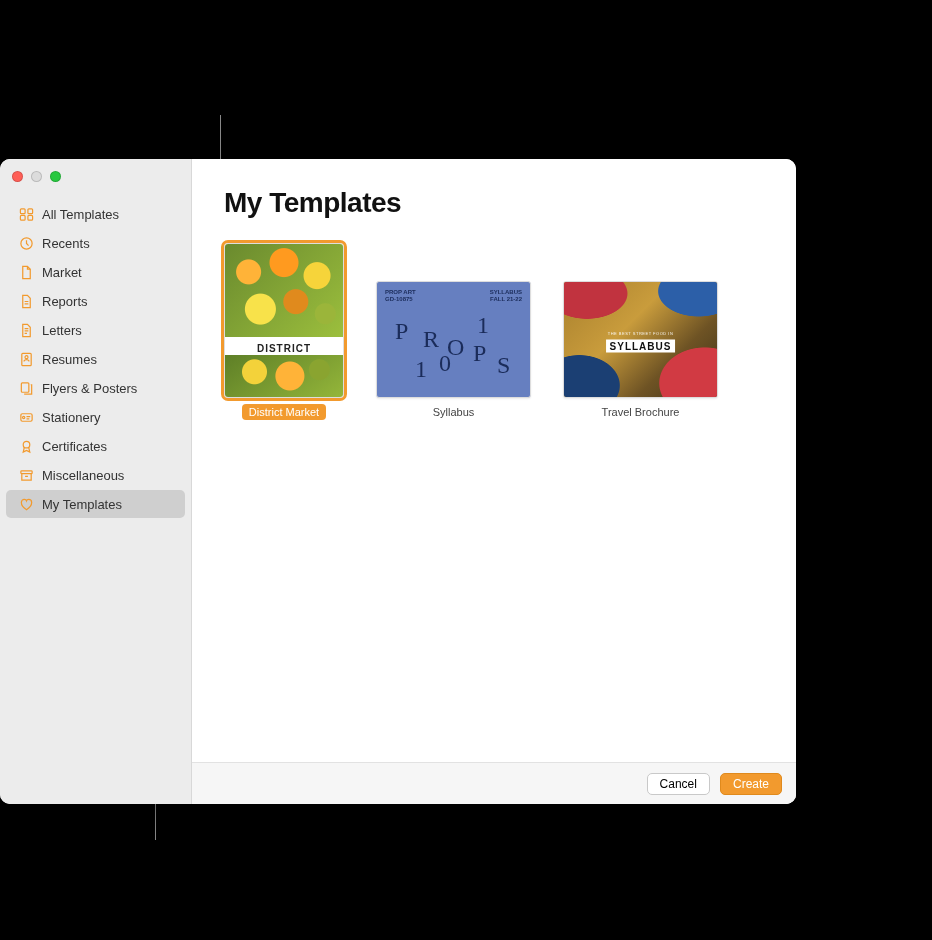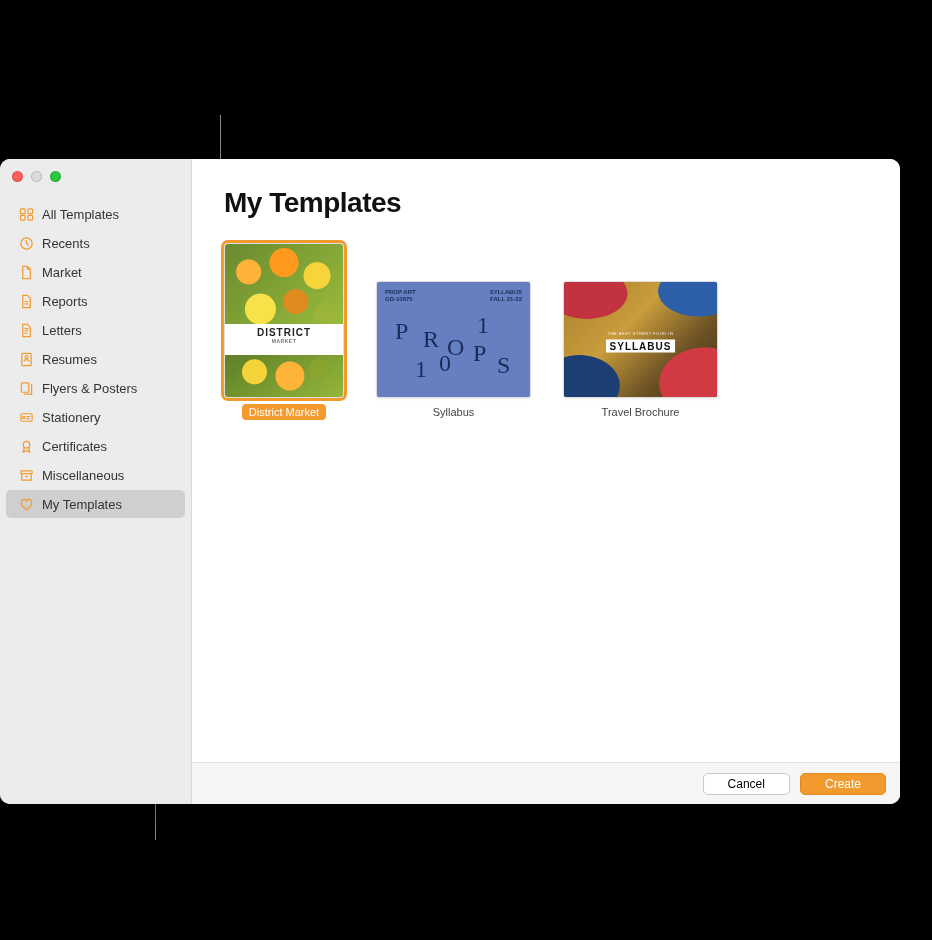--- a/index.html
+++ b/index.html
@@ -8,21 +8,21 @@
     font-family: -apple-system, "Helvetica Neue", Arial, sans-serif;
     width: 932px;
     height: 940px;
     position: relative;
     overflow: hidden;
   }
   .window {
     position: absolute;
     top: 159px;
     left: 0;
-    width: 900px;
+    width: 796px;
     height: 645px;
     background: #fff;
     border-radius: 10px;
     display: flex;
     overflow: hidden;
     box-shadow: 0 10px 30px rgba(0,0,0,.3);
   }
   .titlebar-controls {
     position: absolute;
     top: 12px;
@@ -129,21 +129,21 @@
     background:
       radial-gradient(circle at 20% 30%, #ffb338 0 12px, transparent 13px),
       radial-gradient(circle at 50% 20%, #ff9a1f 0 14px, transparent 15px),
       radial-gradient(circle at 78% 34%, #f6d43a 0 13px, transparent 14px),
       radial-gradient(circle at 30% 70%, #f8e24a 0 15px, transparent 16px),
       radial-gradient(circle at 60% 62%, #e08a1d 0 12px, transparent 13px),
       radial-gradient(circle at 85% 75%, #9bb53a 0 10px, transparent 11px),
       linear-gradient(135deg, #6a8a2e 0%, #9cbf3d 100%);
   }
   .thumb1 .band {
-    position: absolute; top: 80px; left: 0; right: 0;
+    position: absolute; top: 96px; left: 0; right: 0;
     background: #fff; text-align: center;
     font-size: 10px; font-weight: 800; letter-spacing: 1px; color: #222;
     padding: 3px 0 0;
   }
   .thumb1 .band small {
     display:block; font-size:5px; font-weight:700; letter-spacing:.5px; color:#777;
   }
   .thumb1 .photo2 {
     position:absolute; bottom:0; left:0; right:0; height: 42px;
     background:
@@ -195,21 +195,21 @@
 
   .footer {
     height: 42px;
     border-top: 1px solid #e2e2e2;
     background:#f6f6f6;
     display:flex; justify-content:flex-end; align-items:center;
     gap: 10px; padding: 0 14px;
   }
   .btn {
     font-size: 12px;
-    padding: 3px 24px;
+    padding: 3px 12px;
     border-radius: 5px;
     border: 1px solid #c9c9c9;
     background: #fff;
     cursor: pointer;
   }
   .btn.primary {
     background: #f29a2e;
     border-color: #e08a1d;
     color: #fff;
     font-weight: 500;

